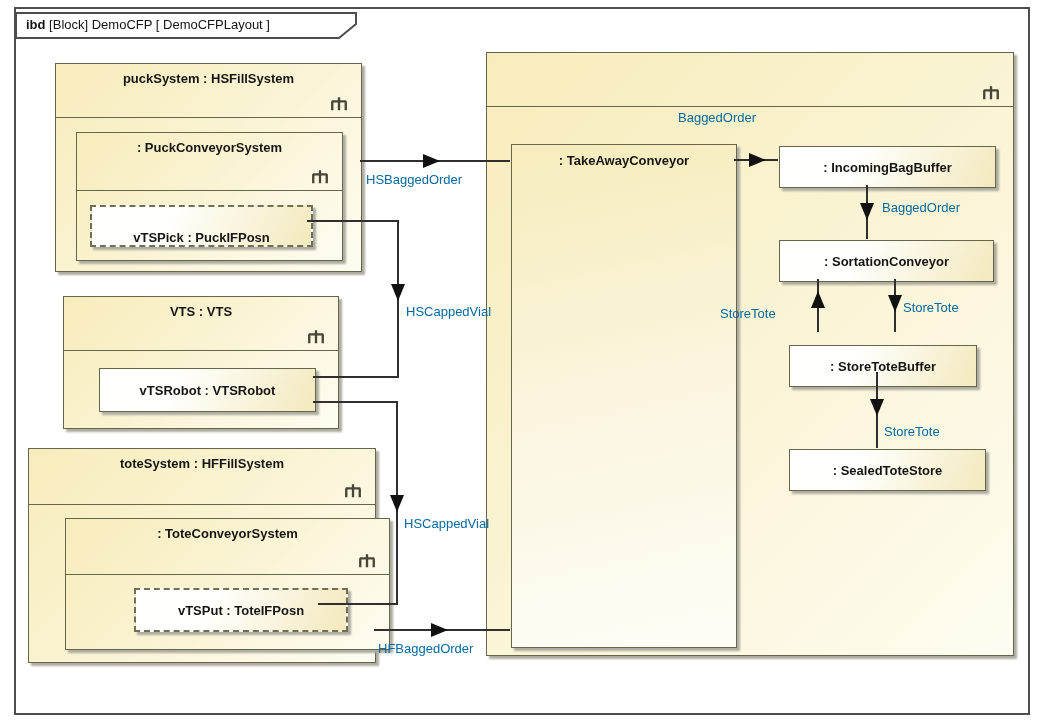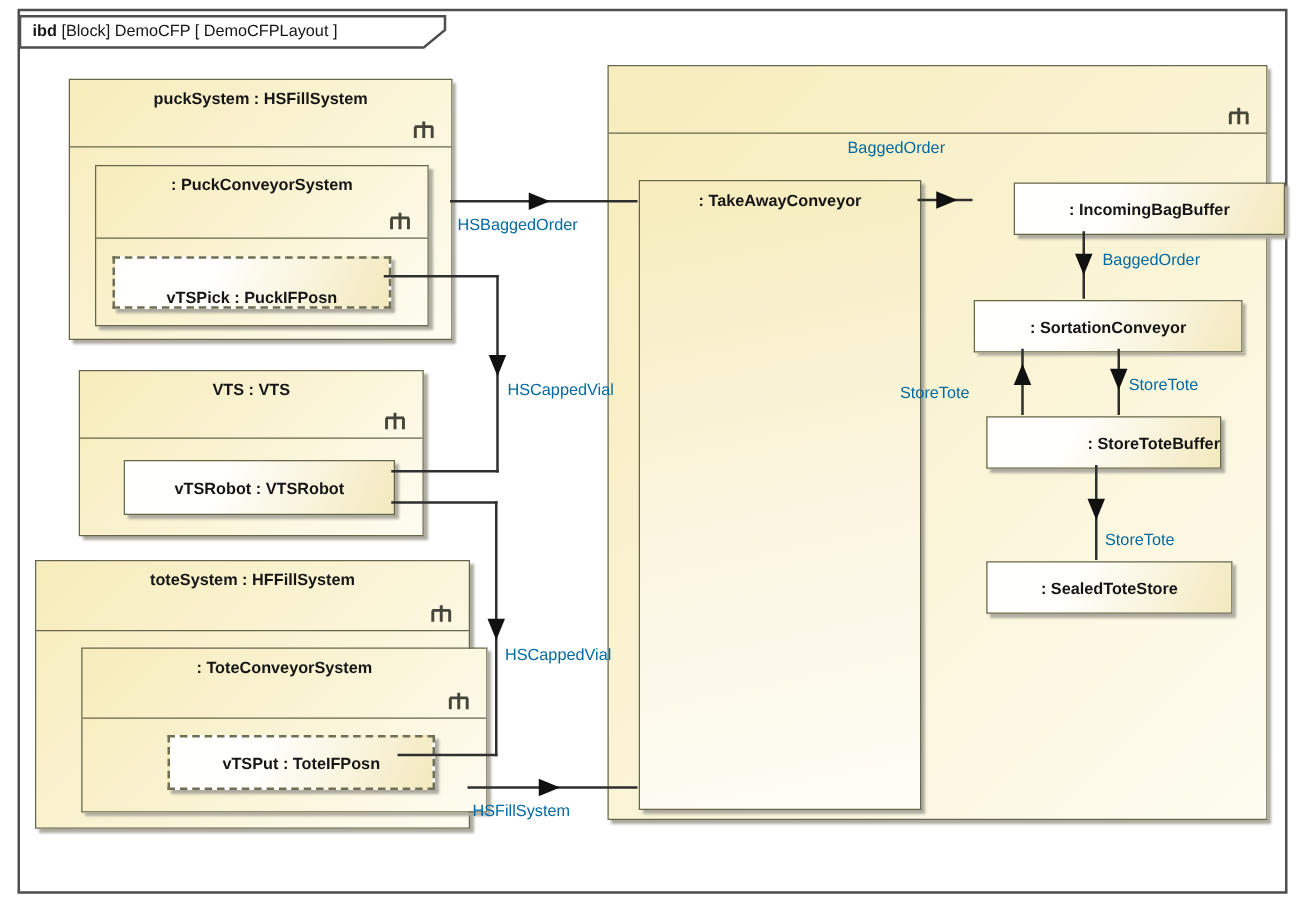--- a/index.html
+++ b/index.html
@@ -93,27 +93,27 @@
 
   <div class="block container" style="left:486px;top:52px;width:526px;height:602px;z-index:1;">
     <div class="name-comp" style="height:54px;">
       <svg class="sicon" width="18" height="16" viewBox="0 0 20 17">
           <path d="M10 1 V5.5 M2 5.5 H18 M2.5 5.5 V15.5 M10 5.5 V15.5 M17.5 5.5 V15.5"></path>
         </svg>
     </div>
     <div class="block tallpart" style="left:24px;top:91px;width:224px;height:502px;">
       <div class="bname toptitle">: TakeAwayConveyor</div>
     </div>
-    <div class="block leaf" style="left:292px;top:93px;width:215px;height:40px;margin-left:32px;">
+    <div class="block leaf" style="left:292px;top:93px;width:215px;height:40px;">
       <div class="bname">: IncomingBagBuffer</div>
     </div>
     <div class="block leaf" style="left:292px;top:187px;width:213px;height:40px;">
       <div class="bname">: SortationConveyor</div>
     </div>
-    <div class="block leaf" style="left:302px;top:280px;width:186px;height:40px;justify-content:flex-end;">
+    <div class="block leaf" style="left:302px;top:292px;width:186px;height:40px;">
       <div class="bname">: StoreToteBuffer</div>
     </div>
     <div class="block leaf" style="left:302px;top:396px;width:195px;height:40px;">
       <div class="bname">: SealedToteStore</div>
     </div>
   </div>
 
   <div class="hl" style="left:360px;top:160px;width:150px;"></div>
   <div class="ar" style="left:423px;top:154px;"></div>
   <div class="flow-label" style="left:366px;top:172px;">HSBaggedOrder</div>
@@ -125,21 +125,21 @@
   <div class="flow-label" style="left:406px;top:304px;">HSCappedVial</div>
 
   <div class="hl" style="left:313px;top:401px;width:85px;"></div>
   <div class="vl" style="left:396px;top:401px;height:204px;"></div>
   <div class="ad" style="left:390px;top:495px;"></div>
   <div class="hl" style="left:318px;top:603px;width:80px;"></div>
   <div class="flow-label" style="left:404px;top:516px;">HSCappedVial</div>
 
   <div class="hl" style="left:374px;top:629px;width:136px;"></div>
   <div class="ar" style="left:431px;top:623px;"></div>
-  <div class="flow-label" style="left:378px;top:641px;">HSFillSystem</div>
+  <div class="flow-label" style="left:378px;top:641px;">HFBaggedOrder</div>
 
   <div class="hl" style="left:734px;top:159px;width:44px;"></div>
   <div class="ar" style="left:749px;top:153px;"></div>
   <div class="flow-label" style="left:678px;top:110px;">BaggedOrder</div>
 
   <div class="vl" style="left:866px;top:185px;height:54px;"></div>
   <div class="ad" style="left:860px;top:203px;"></div>
   <div class="flow-label" style="left:882px;top:200px;">BaggedOrder</div>
 
   <div class="vl" style="left:817px;top:279px;height:53px;"></div>

